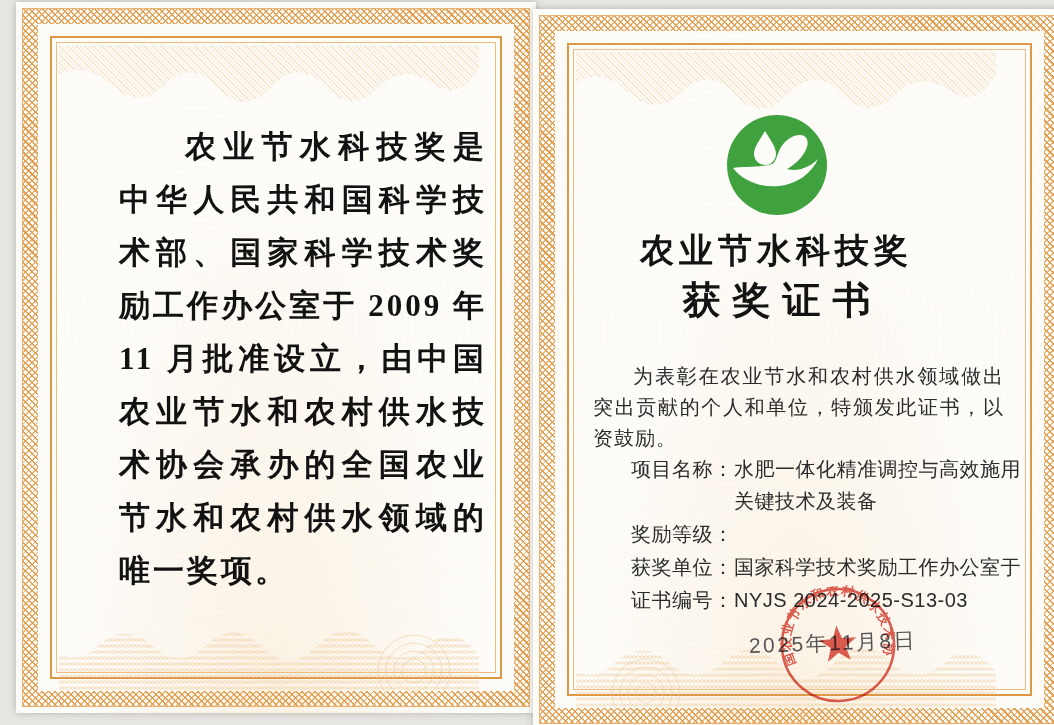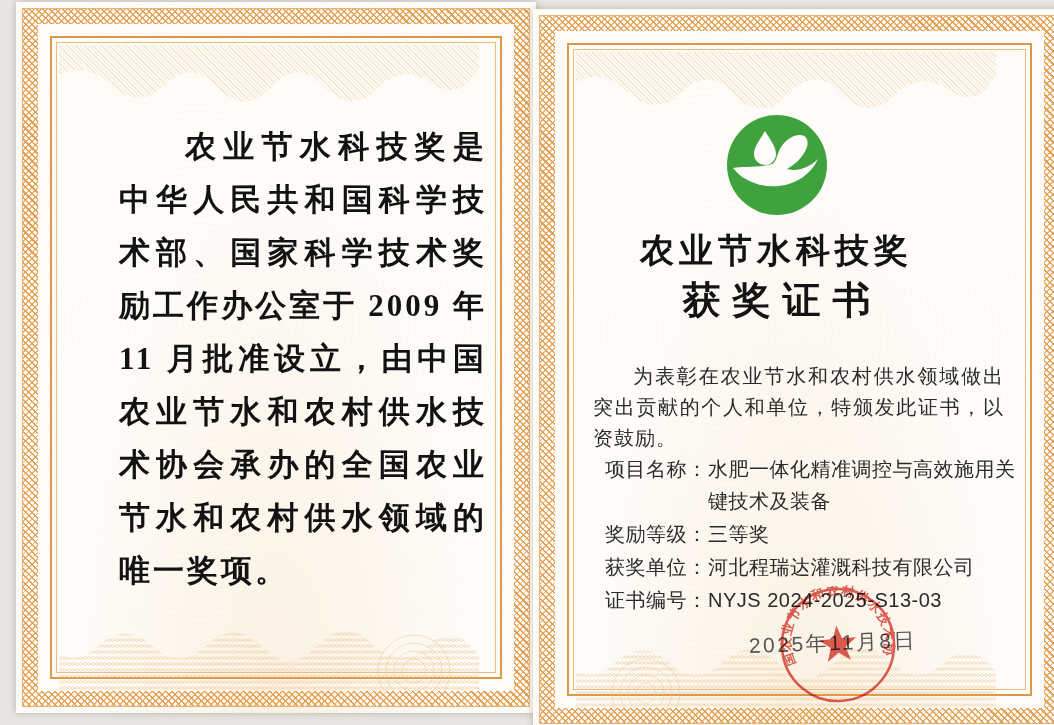--- a/index.html
+++ b/index.html
@@ -68,21 +68,21 @@
   .cert-title{
     position:absolute;left:0;right:46px;top:266px;margin:0;
     text-align:center;font-size:38px;font-weight:800;letter-spacing:12px;text-indent:12px;color:#131313;
   }
   .citation{
     position:absolute;left:44px;right:46px;top:336px;margin:16px;
     font-size:20px;line-height:31px;letter-spacing:1px;color:#2b2b2b;
     text-align:justify;text-indent:2em;
   }
   .fields{position:absolute;left:72px;right:38px;top:444px;}
-  .field-row{display:flex;align-items:flex-start;font-size:20px;line-height:32px;color:#2b2b2b;margin-bottom:1px;}
+  .field-row{display:flex;align-items:flex-start;font-size:20px;line-height:32px;color:#2b2b2b;margin-bottom:1px;margin-left:26px;}
   .field-label{flex:0 0 103px;letter-spacing:.5px;}
   .field-value{flex:1;letter-spacing:.5px;}
   .date-line{
     position:absolute;left:190px;top:620px;width:220px;
     text-align:center;font-size:21px;letter-spacing:2.5px;color:#555;
     transform:rotate(-2deg);
   }
   .stamp{
     position:absolute;left:246px;top:577px;width:118px;height:118px;
     opacity:.88;mix-blend-mode:multiply;transform:rotate(-5deg);
@@ -173,25 +173,24 @@
 
     <p class="citation">为表彰在农业节水和农村供水领域做出突出贡献的个人和单位，特颁发此证书，以资鼓励。</p>
 
     <div class="fields">
       <div class="field-row">
         <span class="field-label">项目名称：</span>
         <span class="field-value">水肥一体化精准调控与高效施用关键技术及装备</span>
       </div>
       <div class="field-row">
         <span class="field-label">奖励等级：</span>
-        <span class="field-value">三等奖</span>
       </div>
       <div class="field-row">
         <span class="field-label">获奖单位：</span>
-        <span class="field-value">河北程瑞达灌溉科技有限公司</span>
+        <span class="field-value">国家科学技术奖励工作办公室于</span>
       </div>
       <div class="field-row">
         <span class="field-label">证书编号：</span>
         <span class="field-value">NYJS 2024-2025-S13-03</span>
       </div>
     </div>
 
     <div class="date-line">2025年11月8日</div>
 
     <svg class="stamp" viewBox="0 0 120 120">

